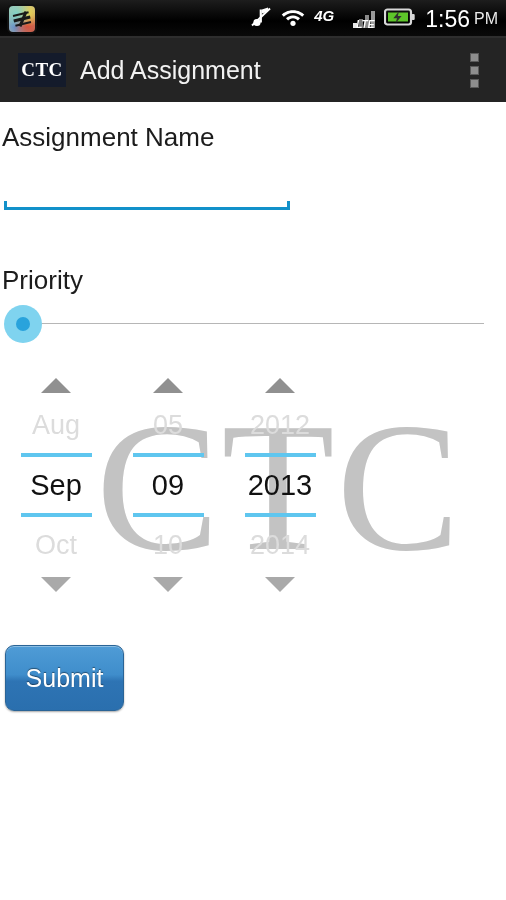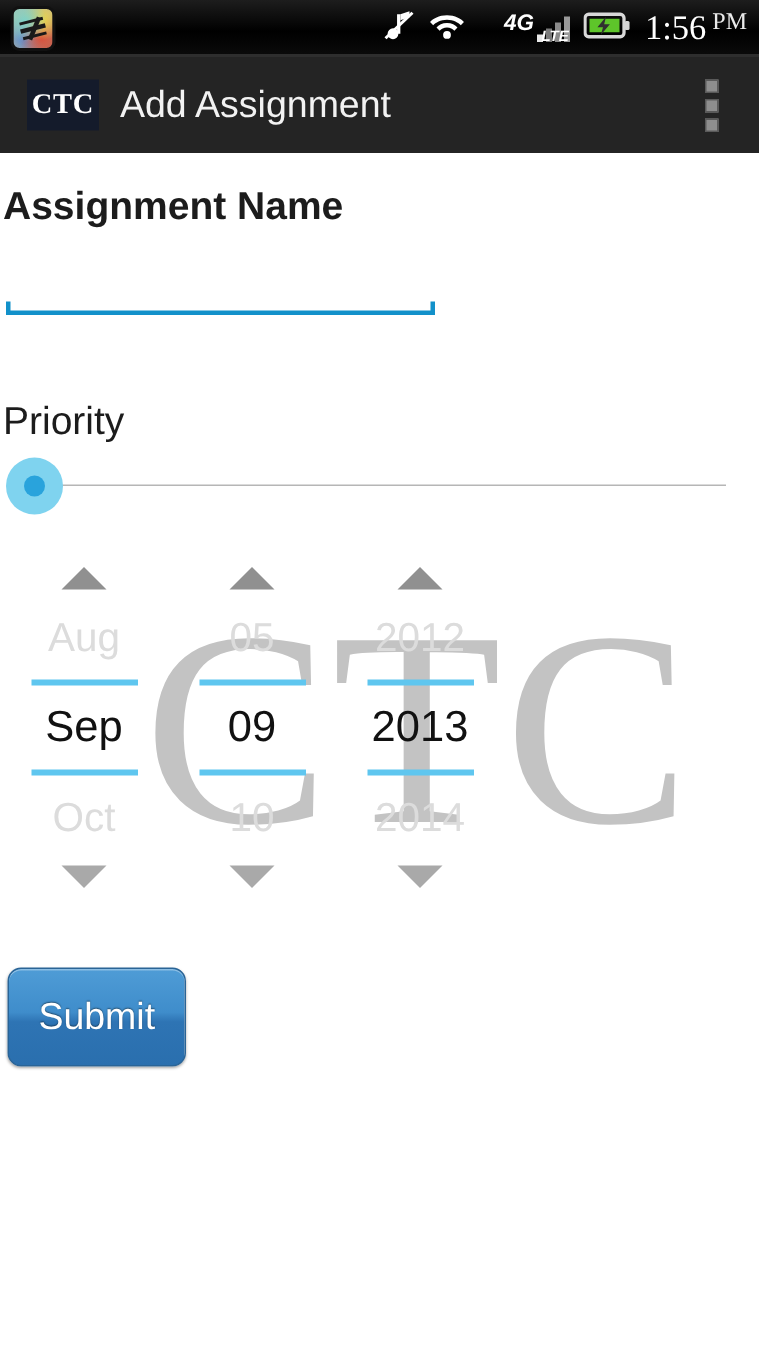--- a/index.html
+++ b/index.html
@@ -70,23 +70,22 @@
     display: flex;
     align-items: center;
     gap: 9px;
   }
   .sb-time {
     color: #ffffff;
     font-size: 23px;
     letter-spacing: 0px;
     margin-left: 9px;
     display: flex;
-    align-items: flex-start;
+    align-items: center;
     gap: 4px;
-    font-family: Liberation Serif, serif;
   }
   .sb-time .ampm {
     font-size: 16px;
     color: #eaeaea;
   }
   .sig-bars {
     display: flex;
     align-items: flex-end;
     gap: 2px;
     height: 17px;
@@ -166,21 +165,21 @@
     white-space: nowrap;
   }
 
   .field-label {
     position: absolute;
     left: 2px;
     font-size: 26px;
     color: #1c1c1c;
     white-space: nowrap;
   }
-  #label-assignment-name { top: 20px; font-weight: bold; }
+  #label-assignment-name { top: 20px; }
   #label-priority { top: 163px; }
 
   .text-input {
     position: absolute;
     left: 4px; top: 78px;
     width: 286px; height: 30px;
     border: none;
     border-bottom: 3px solid #1291ca;
     outline: none;
     background: transparent;
@@ -301,21 +300,21 @@
 
     <span style="display:inline-block;">
       <svg width="24" height="20" viewBox="0 0 24 20">
         <path d="M12 3.2 C6.6 3.2 2.6 5.6 0.7 7.6 L2.8 9.8 C4.4 8.1 7.7 6.1 12 6.1 C16.3 6.1 19.6 8.1 21.2 9.8 L23.3 7.6 C21.4 5.6 17.4 3.2 12 3.2 Z" fill="#ffffff"></path>
         <path d="M12 8.4 C8.9 8.4 6.4 9.8 5 11.3 L7.1 13.5 C8.1 12.4 9.9 11.3 12 11.3 C14.1 11.3 15.9 12.4 16.9 13.5 L19 11.3 C17.6 9.8 15.1 8.4 12 8.4 Z" fill="#ffffff"></path>
         <circle cx="12" cy="16.3" r="2.6" fill="#ffffff"></circle>
       </svg>
     </span>
 
     <span style="display:inline-block;position:relative;width:30px;height:22px;">
-      <span style="position:absolute;left:17px;top:0;color:#fff;font-size:15px;font-weight:bold;font-style:italic;line-height:15px;">4G</span>
+      <span style="position:absolute;left:0;top:0;color:#fff;font-size:15px;font-weight:bold;font-style:italic;line-height:15px;">4G</span>
       <span style="position:absolute;left:8px;top:12px;color:#fff;font-size:10px;font-weight:bold;font-style:italic;line-height:10px;margin-left:34px;">LTE</span>
     </span>
 
     <span class="sig-bars">
       <i></i>
         <i></i>
         <i></i>
         <i></i>
     </span>
 

